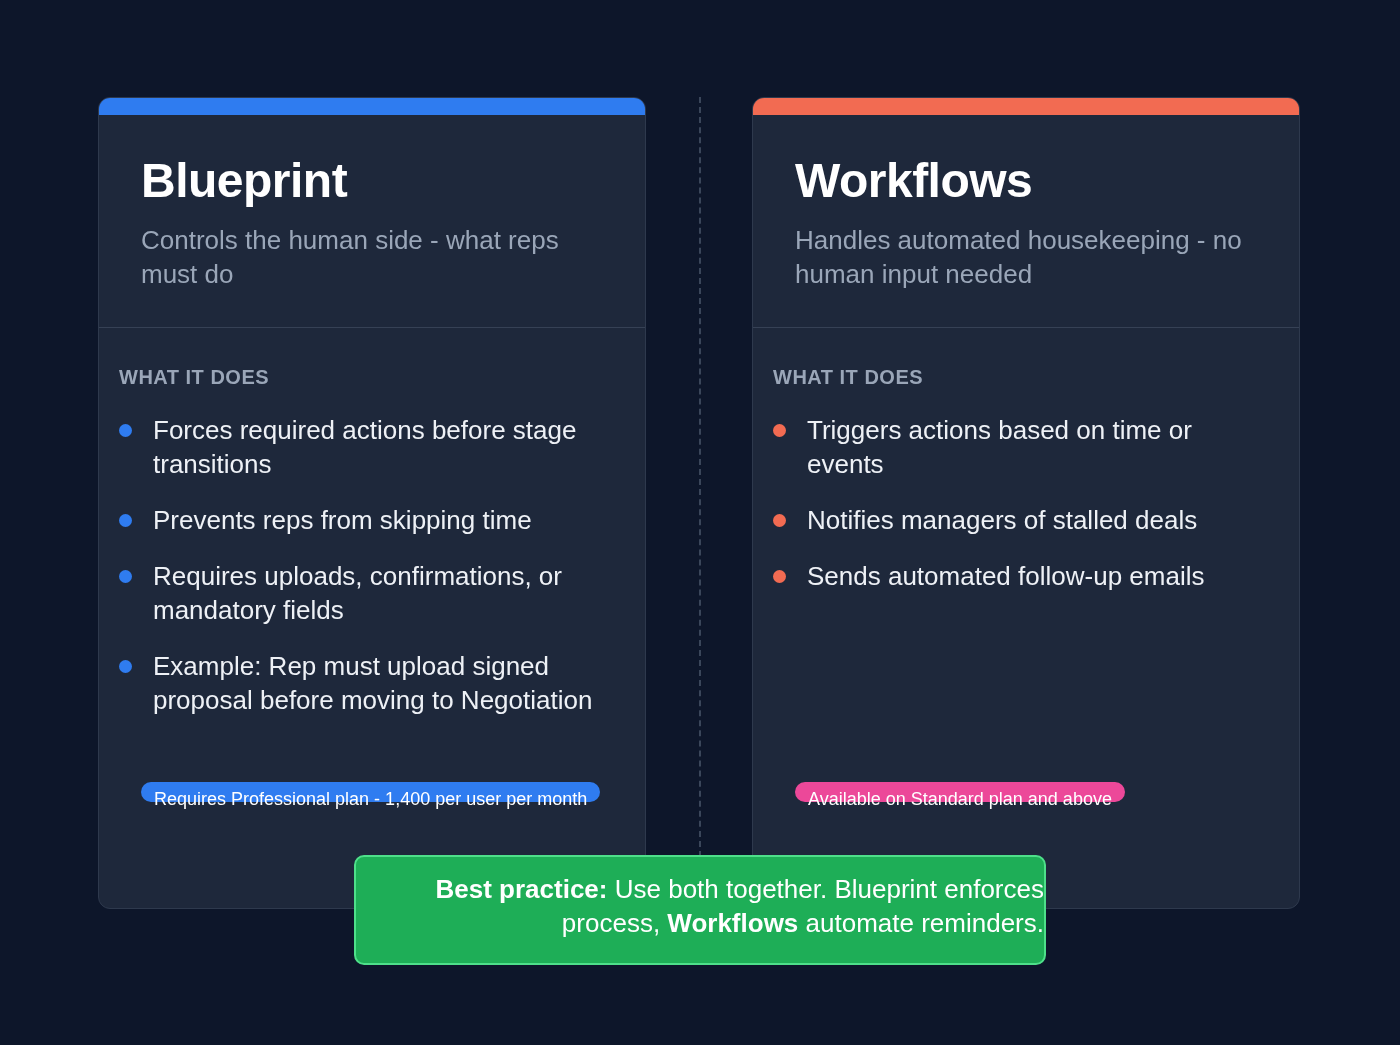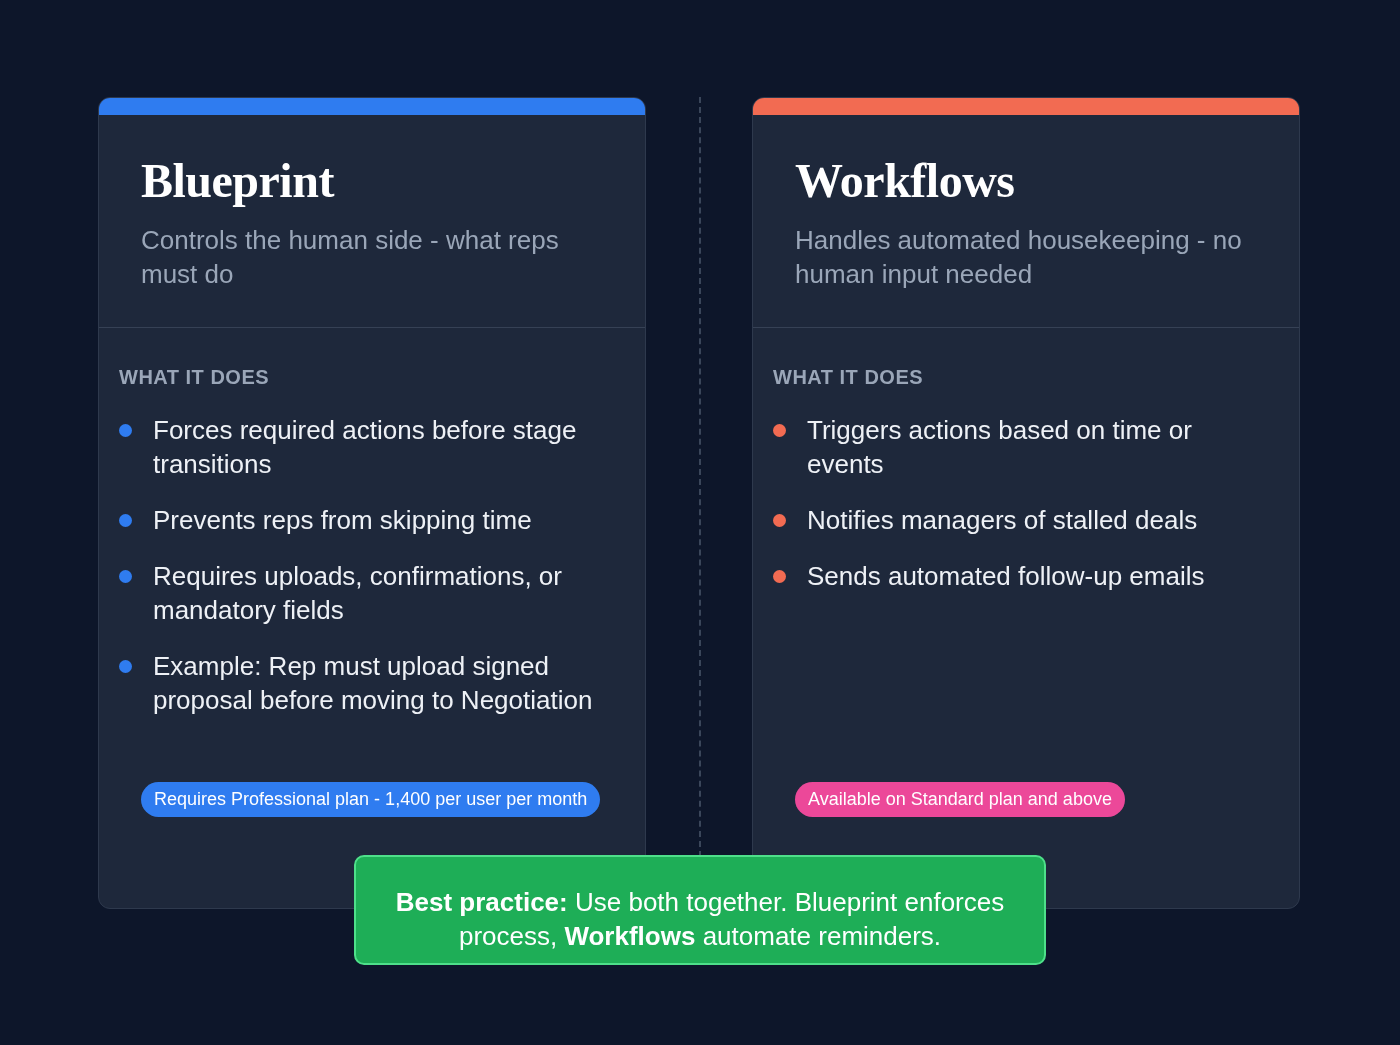--- a/index.html
+++ b/index.html
@@ -14,41 +14,41 @@
     background: #1e283b;
     border: 1px solid #2e394d;
     border-radius: 12px;
     overflow: hidden;
     box-sizing: border-box;
   }
   .card.left { left: 98px; }
   .card.right { left: 752px; }
   .card .topbar { height: 17px; width: 100%; }
   .card .header { height: 213px; border-bottom: 1px solid #364155; padding: 40px 42px 0 42px; box-sizing: border-box; }
-  .card h1 { margin: 0; color: #ffffff; font-size: 48px; font-weight: 700; line-height: 52px; letter-spacing: -0.5px; font-family: Liberation Serif, serif; }
+  .card h1 { margin: 0; color: #ffffff; font-size: 48px; font-weight: 700; line-height: 52px; letter-spacing: -0.5px; }
   .card .subtitle { margin-top: 16px; color: #9aa6b8; font-size: 26px; line-height: 34px; }
   .card .body { padding: 38px 42px 0 20px; }
   .section-label { color: #9aa6b8; font-size: 20px; font-weight: 700; letter-spacing: 0.5px; margin-bottom: 24px; }
   ul.items { list-style: none; margin: 0; padding: 0; }
   ul.items li { position: relative; padding-left: 34px; color: #eef1f6; font-size: 26px; line-height: 34px; margin-bottom: 22px; }
   ul.items li .dot { position: absolute; left: 0; top: 11px; width: 13px; height: 13px; border-radius: 50%; }
   .badge {
     position: absolute; top: 684px; left: 42px;
-    height: 35px; line-height: 35px; padding: 0 13px;
+    height: 20px; line-height: 35px; padding: 0 13px;
     border-radius: 18px; font-size: 18px; color: #ffffff;
   }
   .divider {
     position: absolute; left: 699px; top: 97px; height: 760px; width: 0;
     border-left: 2px dashed #3a465a;
   }
   .callout {
     position: absolute; left: 354px; top: 855px; width: 692px; height: 110px;
     background: #1eae57; border: 2px solid #4ee08a; border-radius: 10px;
-    box-sizing: border-box; color: #ffffff; text-align: center;
-    font-size: 26px; line-height: 34px; padding-top: 28px;
+    box-sizing: border-box; color: #ffffff; text-align: right;
+    font-size: 26px; line-height: 34px; padding-top: 15px;
   }
   .callout b { font-weight: 700; }
 </style>
 </head>
 <body>
 
 <div class="card left">
   <div class="topbar" style="background:#2f7cf0;"></div>
   <div class="header">
     <h1>Blueprint</h1>

